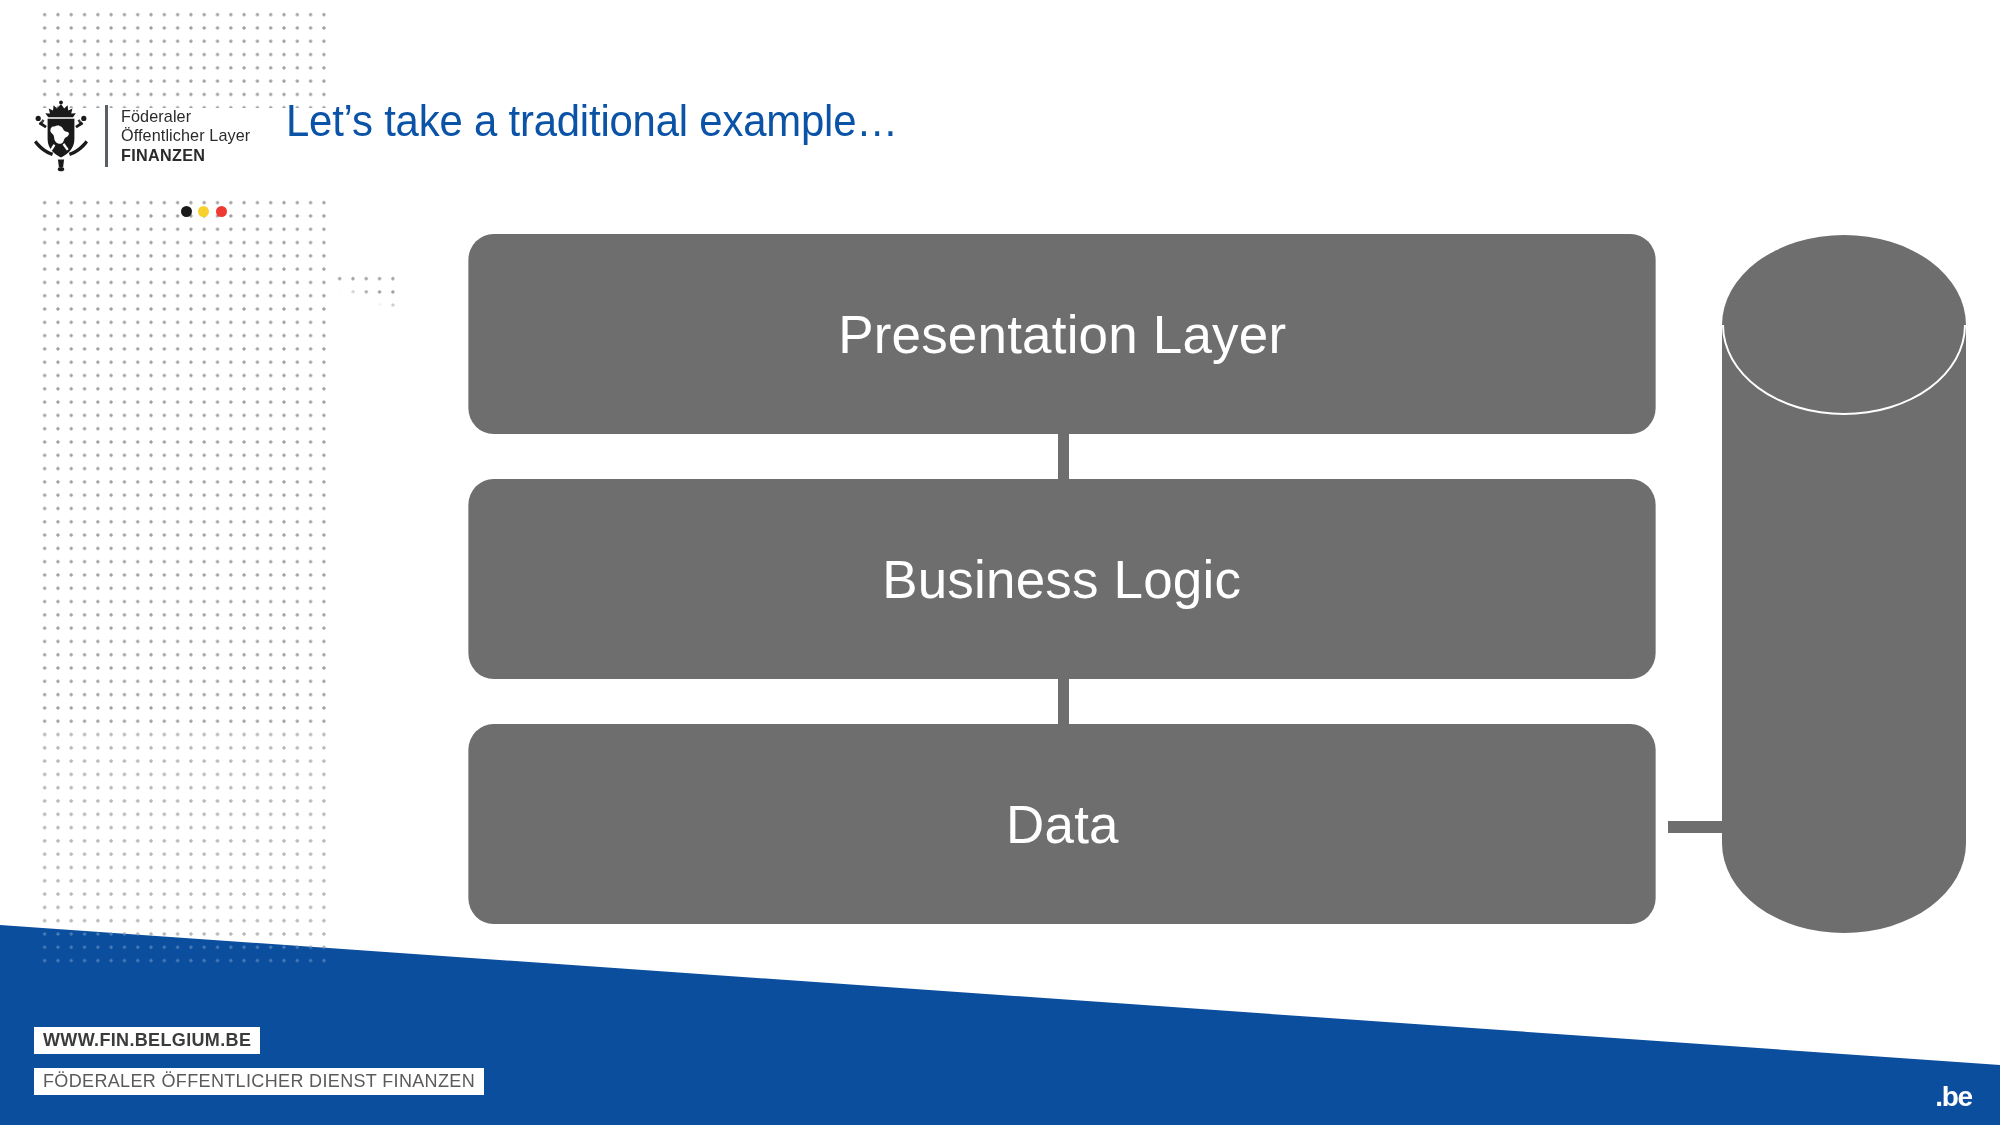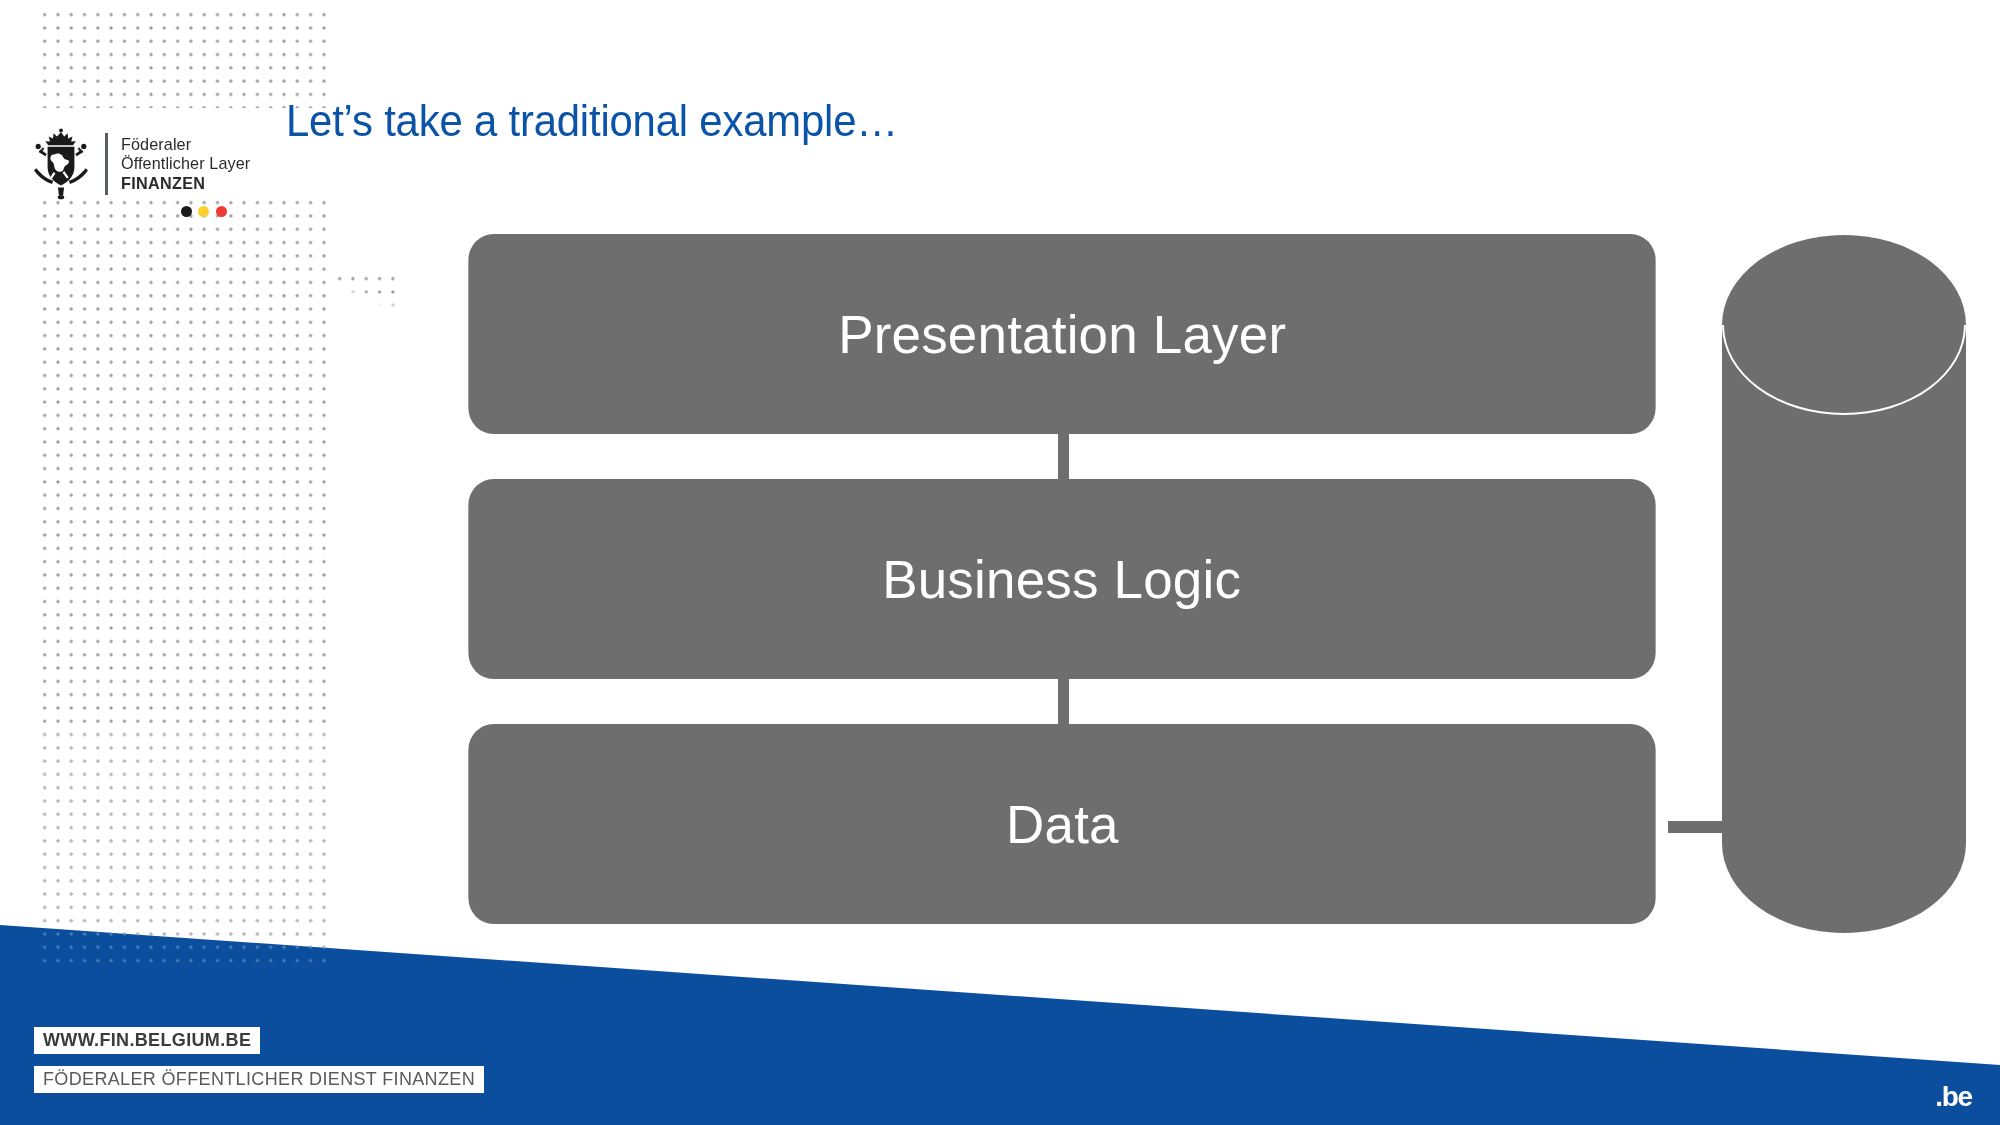--- a/index.html
+++ b/index.html
@@ -60,21 +60,21 @@
   }
   .flagdots i {
     display: block;
     width: 11px; height: 11px;
     border-radius: 50%;
   }
 
   
   .logo {
     position: absolute;
-    left: 30px; top: 128px;
+    left: 30px; top: 100px;
     display: flex;
     align-items: center;
     gap: 13px;
     height: 72px;
   }
   .logo .crest { width: 62px; height: 72px; flex: 0 0 62px; }
   .logo .rule  { width: 3px; height: 62px; background: #5a5f66; flex: 0 0 3px; }
   .logo .words {
     display: flex; flex-direction: column; justify-content: center;
     line-height: 1.19;
@@ -177,33 +177,33 @@
     background: #0b4e9e;
     clip-path: polygon(0 925px, 2000px 1065px, 2000px 1125px, 0 1125px);
   }
 
   
   .footer {
     position: absolute;
     left: 34px; top: 1027px;
     display: flex;
     flex-direction: column;
-    gap: 12px;
+    gap: 2px;
     align-items: flex-start;
   }
   .footer .fline {
     background: #ffffff;
     padding: 4px 9px 5px 9px;
     font-size: 18px;
     letter-spacing: .35px;
     white-space: nowrap;
     line-height: 1;
   }
   .footer .f1 { color: #3b3b3b; font-weight: bold; }
-  .footer .f2 { color: #5a5a5a; }
+  .footer .f2 { color: #5a5a5a; margin-top: 12px; }
 
   .belogo {
     position: absolute;
     right: 28px; bottom: 14px;
     color: #ffffff;
     font-size: 28px;
     font-weight: bold;
     letter-spacing: -1.2px;
     line-height: 1;
   }

